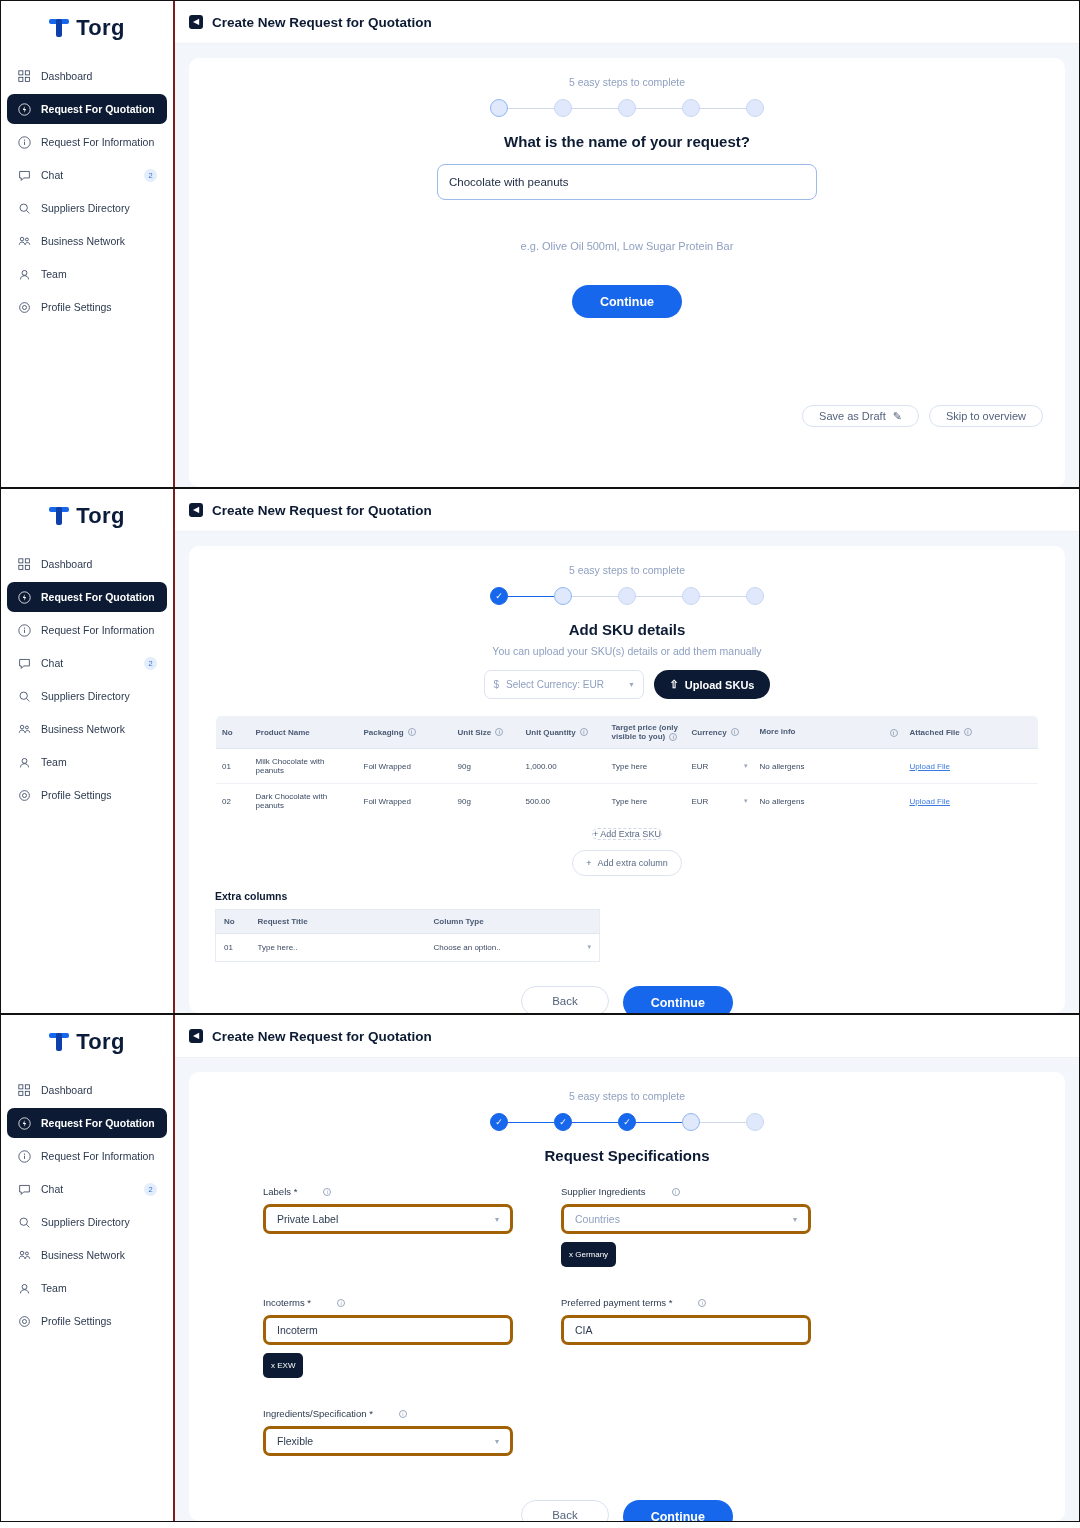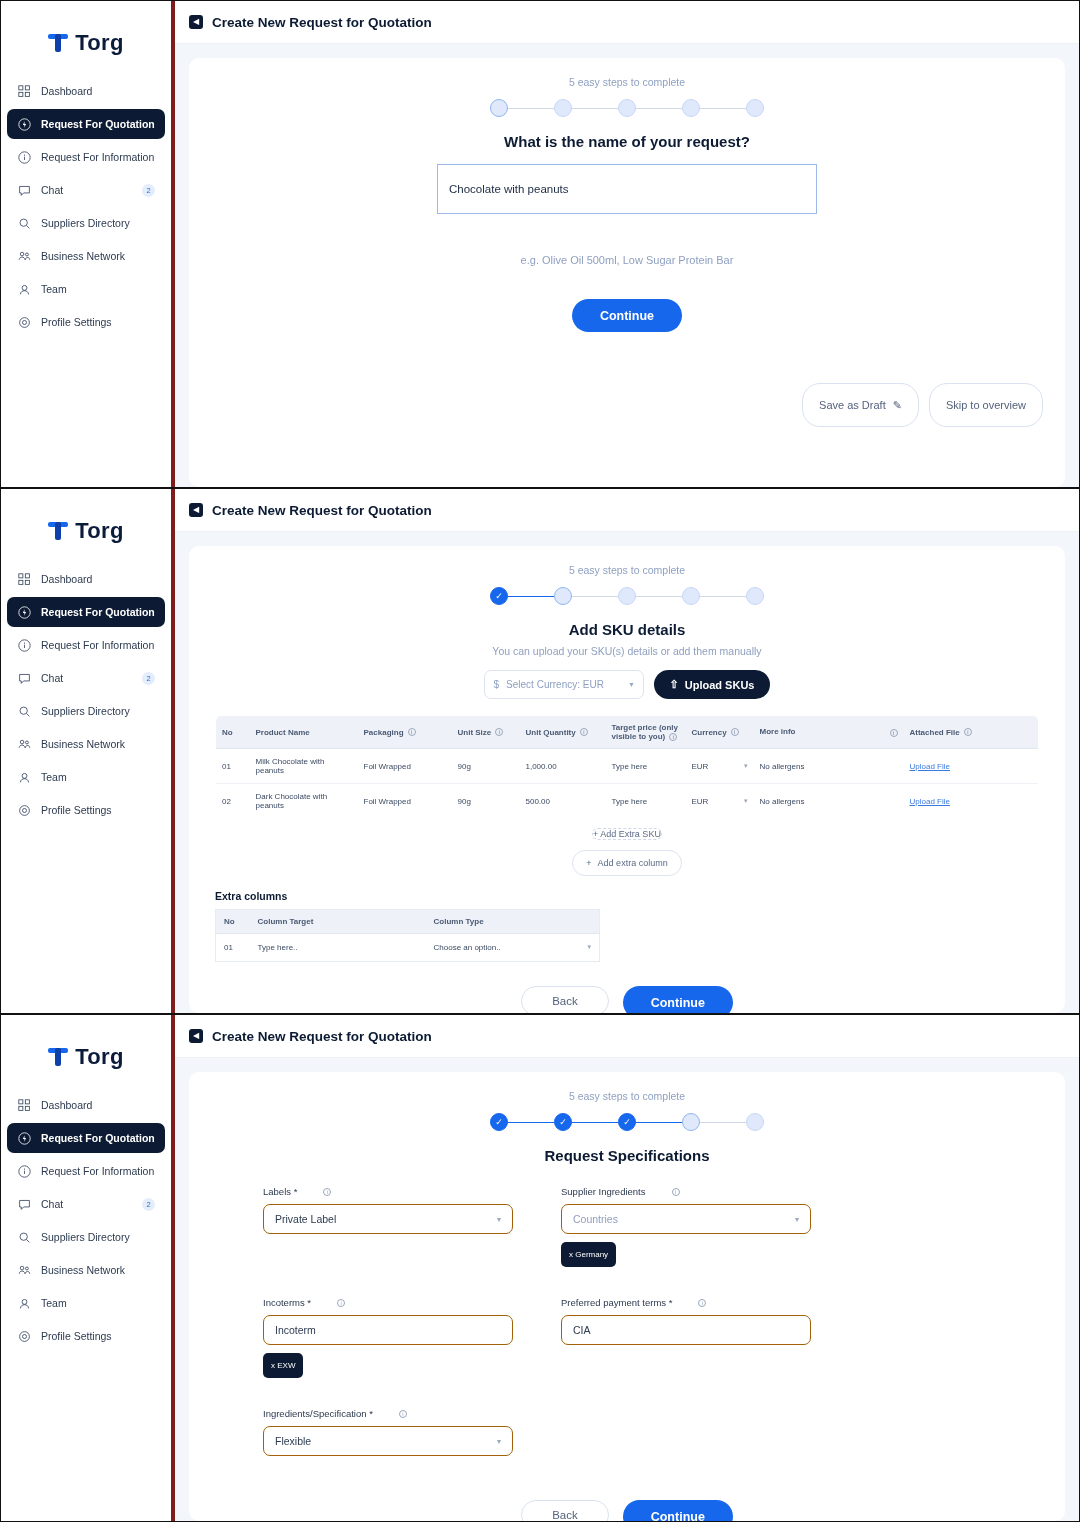--- a/index.html
+++ b/index.html
@@ -18,22 +18,22 @@
     background: #fff;
   }
   .screen.s2 { height: 526px; }
   .screen.s3 { height: 508px; }
 
   
   .sidebar {
     width: 174px;
     flex: 0 0 174px;
     background: #ffffff;
-    border-right: 4px solid #7f1d1d;
-    padding-top: 19px;
+    border-right: 2px solid #7f1d1d;
+    padding-top: 4px;
   }
   .logo {
     display: flex;
     align-items: center;
     justify-content: center;
     gap: 7px;
     height: 46px;
     margin-bottom: 10px;
   }
   .logo .mark {
@@ -167,23 +167,23 @@
     text-align: center;
     font-size: 15px;
     font-weight: bold;
     color: #0c1b33;
     margin-bottom: 14px;
   }
   .name-input {
     display: block;
     width: 380px;
     margin: 0 auto;
-    height: 50px;
+    height: 36px;
     border: 1.5px solid #9cb9ea;
-    border-radius: 0;
+    border-radius: 8px;
     padding: 0 11px;
     font-size: 11.5px;
     color: #1c2a42;
     font-family: "Liberation Sans", sans-serif;
     outline: none;
     background: #fff;
   }
   .hint {
     text-align: center;
     font-size: 11px;
@@ -206,21 +206,21 @@
     position: absolute;
     right: 22px;
     bottom: 60px;
     display: flex;
     gap: 10px;
   }
   .btn-ghost {
     background: #fff;
     border: 1px solid #d9e2f0;
     border-radius: 18px;
-    height: 44px;
+    height: 22px;
     padding: 0 16px;
     font-size: 11px;
     color: #54627d;
     display: flex; align-items: center; gap: 7px;
     font-family: "Liberation Sans", sans-serif;
   }
 
   
   .sku-title {
     text-align: center;
@@ -356,21 +356,21 @@
     row-gap: 0px;
     padding-left: 48px;
   }
   .field { margin-bottom: 16px; }
   .field-label {
     font-size: 9.5px; color: #2c3a4f; margin-bottom: 7px;
     display: flex; align-items: center; gap: 22px;
   }
   .select-box, .text-box {
     width: 100%; height: 30px;
-    border: 1px solid #a16207;
+    border: 3px solid #a16207;
     border-radius: 7px;
     background: #fff;
     display: flex; align-items: center;
     padding: 0 11px;
     font-size: 10.5px; color: #2c3a4f;
   }
   .select-box .caret { margin-left: auto; color: #9aa7bd; font-size: 8px; }
   .select-box.placeholder { color: #8fa0c0; }
   .chip {
     display: inline-flex; align-items: center;
@@ -678,21 +678,21 @@
             <span>+</span>
             <span>Add extra column</span>
           </div>
         </div>
 
         <div class="extra-title">Extra columns</div>
         <table class="extra">
           <thead>
             <tr>
               <th style="width:34px">No</th>
-              <th style="width:176px">Column Target</th>
+              <th style="width:176px">Request Title</th>
               <th>Column Type</th>
             </tr>
           </thead>
           <tbody>
             <tr>
               <td>01</td>
               <td class="ph">Type here..</td>
               <td class="ph"><span>Choose an option..</span><span class="caret-sm">▾</span></td>
             </tr>
           </tbody>

